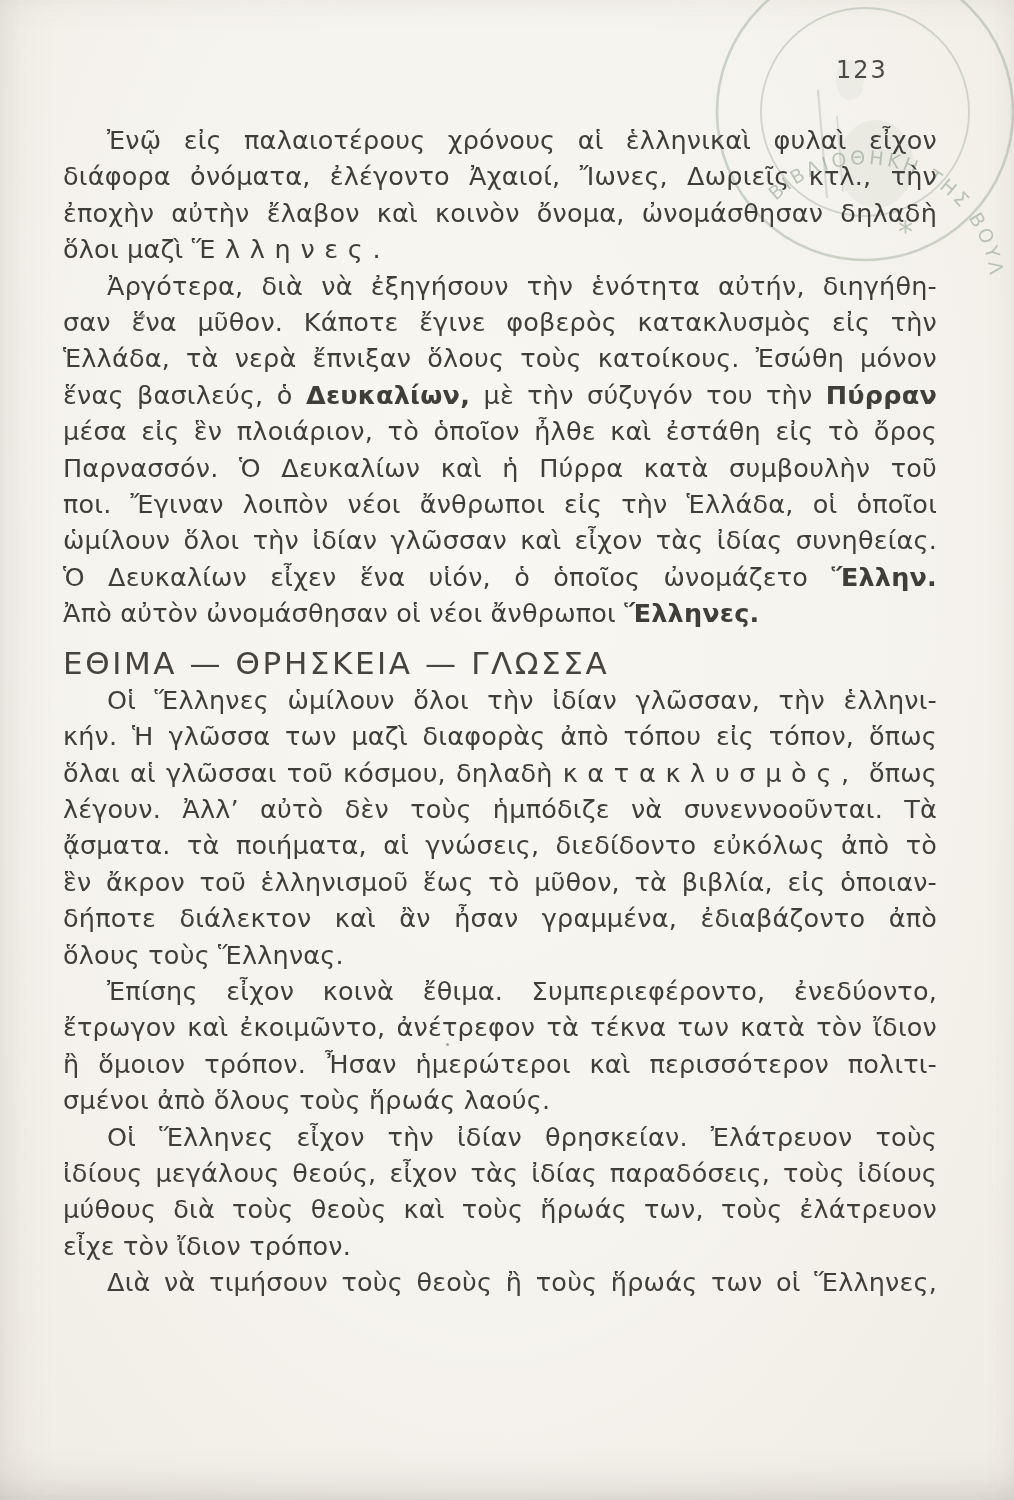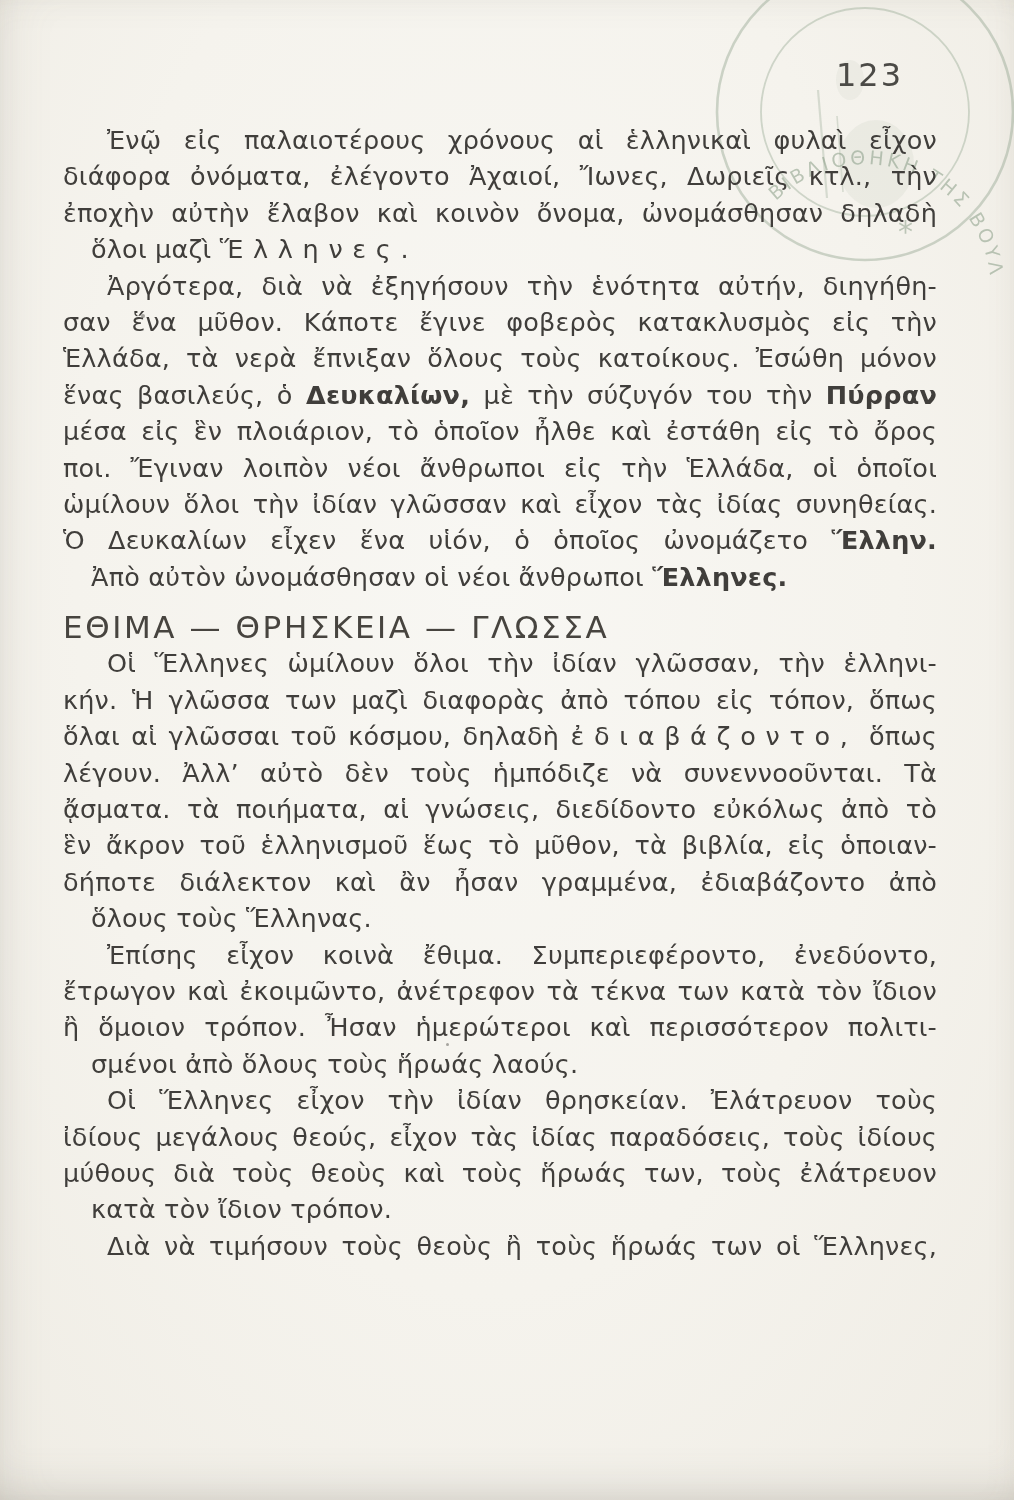--- a/index.html
+++ b/index.html
@@ -12,33 +12,33 @@
     position:absolute;inset:0;
     background:radial-gradient(ellipse at 48% 38%, #f8f7f3 0%, #f5f3ed 55%, #efece4 100%);
     box-shadow:
       inset 0 -34px 50px -34px rgba(110,104,92,.30),
       inset 34px 0 60px -40px rgba(110,104,92,.16),
       inset -20px 0 50px -40px rgba(110,104,92,.14),
       inset 0 24px 50px -40px rgba(110,104,92,.12);
   }
   .page-number{
     position:absolute;left:836px;top:56px;
-    font-size:32px;letter-spacing:2px;color:#4b4a46;
+    font-size:24px;letter-spacing:2px;color:#4b4a46;
   }
   .body-text{
     position:absolute;left:63px;top:122px;width:874px;
     font-size:25.5px;line-height:36.4px;color:#403e3b;
     letter-spacing:.2px;
   }
   .para{margin:0;}
   .line{
     height:36.4px;overflow:hidden;
     text-align:justify;text-align-last:justify;
   }
-  .line.lastline{text-align-last:left;margin-left:28px;}
+  .line.lastline{text-align-last:left;}
   .line.indent{text-indent:44px;}
   .heading{
     height:36.4px;margin-top:14px;overflow:hidden;
     font-size:31px;letter-spacing:2.6px;color:#47443f;
   }
   .bold{font-weight:700;}
   .sp{letter-spacing:.38em;}
   .stamp{position:absolute;left:700px;top:-40px;}
   .speck{position:absolute;background:#55534e;border-radius:50%;opacity:.5;}
 </style>
@@ -71,47 +71,48 @@
         <div class="line"><span>διάφορα ὀνόματα, ἐλέγοντο Ἀχαιοί, Ἴωνες, Δωριεῖς κτλ., τὴν</span></div>
         <div class="line"><span>ἐποχὴν αὐτὴν ἔλαβον καὶ κοινὸν ὄνομα, ὠνομάσθησαν δηλαδὴ</span></div>
         <div class="line lastline"><span>ὅλοι μαζὶ </span><span class="sp">Ἕλληνες.</span></div>
       </div>
       <div class="para">
         <div class="line indent"><span>Ἀργότερα, διὰ νὰ ἐξηγήσουν τὴν ἑνότητα αὐτήν, διηγήθη-</span></div>
         <div class="line"><span>σαν ἕνα μῦθον. Κάποτε ἔγινε φοβερὸς κατακλυσμὸς εἰς τὴν</span></div>
         <div class="line"><span>Ἑλλάδα, τὰ νερὰ ἔπνιξαν ὅλους τοὺς κατοίκους. Ἐσώθη μόνον</span></div>
         <div class="line"><span>ἕνας βασιλεύς, ὁ </span><span class="bold">Δευκαλίων,</span><span> μὲ τὴν σύζυγόν του τὴν </span><span class="bold">Πύρραν</span></div>
         <div class="line"><span>μέσα εἰς ἓν πλοιάριον, τὸ ὁποῖον ἦλθε καὶ ἐστάθη εἰς τὸ ὄρος</span></div>
+        <div class="line"><span>Παρνασσόν. Ὁ Δευκαλίων καὶ ἡ Πύρρα κατὰ συμβουλὴν τοῦ</span></div>
         <div class="line"><span>ποι. Ἔγιναν λοιπὸν νέοι ἄνθρωποι εἰς τὴν Ἑλλάδα, οἱ ὁποῖοι</span></div>
         <div class="line"><span>ὡμίλουν ὅλοι τὴν ἰδίαν γλῶσσαν καὶ εἶχον τὰς ἰδίας συνηθείας.</span></div>
         <div class="line"><span>Ὁ Δευκαλίων εἶχεν ἕνα υἱόν, ὁ ὁποῖος ὠνομάζετο </span><span class="bold">Ἕλλην.</span></div>
         <div class="line lastline"><span>Ἀπὸ αὐτὸν ὠνομάσθησαν οἱ νέοι ἄνθρωποι </span><span class="bold">Ἕλληνες.</span></div>
       </div>
       <div class="heading">ΕΘΙΜΑ — ΘΡΗΣΚΕΙΑ — ΓΛΩΣΣΑ</div>
       <div class="para">
         <div class="line indent"><span>Οἱ Ἕλληνες ὡμίλουν ὅλοι τὴν ἰδίαν γλῶσσαν, τὴν ἑλληνι-</span></div>
         <div class="line"><span>κήν. Ἡ γλῶσσα των μαζὶ διαφορὰς ἀπὸ τόπου εἰς τόπον, ὅπως</span></div>
-        <div class="line"><span>ὅλαι αἱ γλῶσσαι τοῦ κόσμου, δηλαδὴ </span><span class="sp">ἐδιαβάζοντο,</span><span> ὅπως</span></div>
+        <div class="line"><span>ὅλαι αἱ γλῶσσαι τοῦ κόσμου, δηλαδὴ </span><span class="sp">κατακλυσμὸς,</span><span> ὅπως</span></div>
         <div class="line"><span>λέγουν. Ἀλλ’ αὐτὸ δὲν τοὺς ἡμπόδιζε νὰ συνεννοοῦνται. Τὰ</span></div>
         <div class="line"><span>ᾄσματα. τὰ ποιήματα, αἱ γνώσεις, διεδίδοντο εὐκόλως ἀπὸ τὸ</span></div>
         <div class="line"><span>ἓν ἄκρον τοῦ ἑλληνισμοῦ ἕως τὸ μῦθον, τὰ βιβλία, εἰς ὁποιαν-</span></div>
         <div class="line"><span>δήποτε διάλεκτον καὶ ἂν ἦσαν γραμμένα, ἐδιαβάζοντο ἀπὸ</span></div>
         <div class="line lastline"><span>ὅλους τοὺς Ἕλληνας.</span></div>
       </div>
       <div class="para">
         <div class="line indent"><span>Ἐπίσης εἶχον κοινὰ ἔθιμα. Συμπεριεφέροντο, ἐνεδύοντο,</span></div>
         <div class="line"><span>ἔτρωγον καὶ ἐκοιμῶντο, ἀνέτρεφον τὰ τέκνα των κατὰ τὸν ἴδιον</span></div>
         <div class="line"><span>ἢ ὅμοιον τρόπον. Ἦσαν ἡμερώτεροι καὶ περισσότερον πολιτι-</span></div>
         <div class="line lastline"><span>σμένοι ἀπὸ ὅλους τοὺς ἥρωάς λαούς.</span></div>
       </div>
       <div class="para">
         <div class="line indent"><span>Οἱ Ἕλληνες εἶχον τὴν ἰδίαν θρησκείαν. Ἐλάτρευον τοὺς</span></div>
         <div class="line"><span>ἰδίους μεγάλους θεούς, εἶχον τὰς ἰδίας παραδόσεις, τοὺς ἰδίους</span></div>
         <div class="line"><span>μύθους διὰ τοὺς θεοὺς καὶ τοὺς ἥρωάς των, τοὺς ἐλάτρευον</span></div>
-        <div class="line lastline"><span>κατὰ τὸν ἴδιον τρόπον.</span></div>
+        <div class="line lastline"><span>εἶχε τὸν ἴδιον τρόπον.</span></div>
       </div>
       <div class="para">
         <div class="line indent"><span>Διὰ νὰ τιμήσουν τοὺς θεοὺς ἢ τοὺς ἥρωάς των οἱ Ἕλληνες,</span></div>
       </div>
     </div>
 
   <div class="speck" style="left:141px;top:314px;width:4px;height:4px;"></div>
   <div class="speck" style="left:446px;top:1043px;width:3px;height:3px;"></div>
 </div>
 

